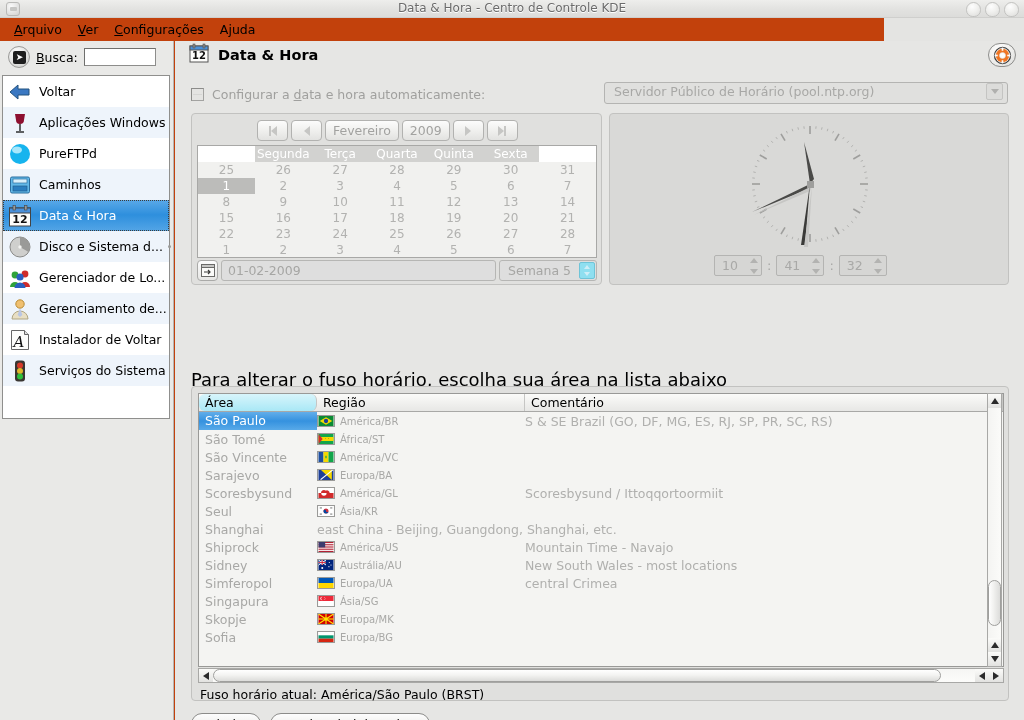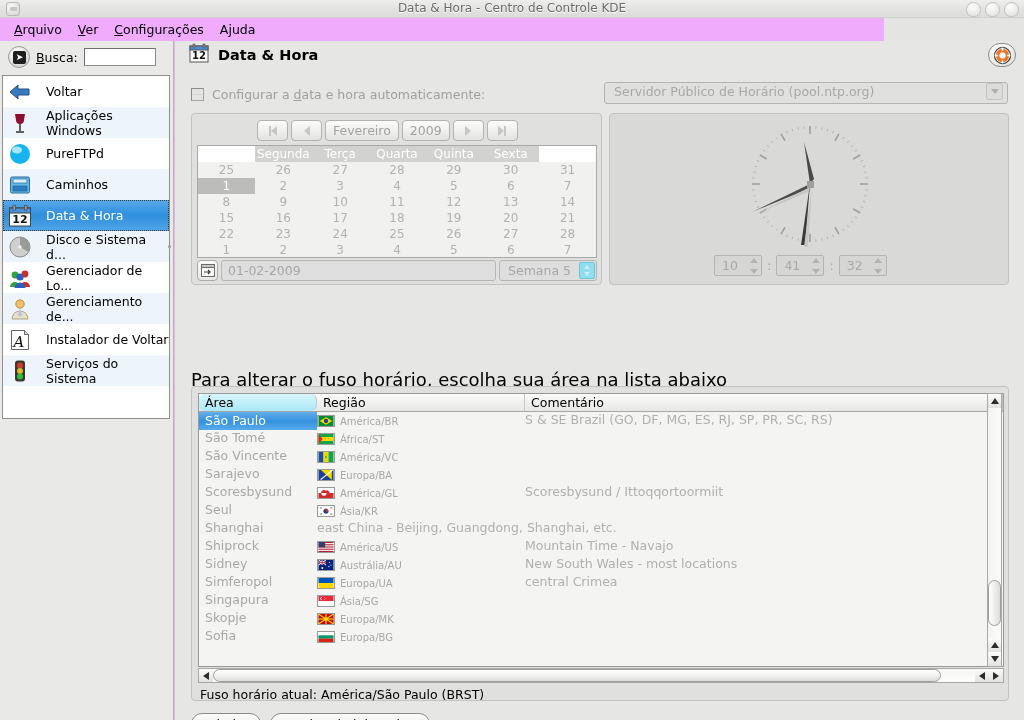--- a/index.html
+++ b/index.html
@@ -6,21 +6,21 @@
   html, body {
     margin: 0; padding: 0;
     width: 1024px; height: 720px;
     overflow: hidden;
     font-family: "DejaVu Sans", "Liberation Sans", sans-serif;
     font-size: 12px;
     background: #e4e4e2;
     color: #000;
     -webkit-font-smoothing: none;
   }
-  #app { position: relative; width: 884px; height: 720px; background: #f0abfc; }
+  #app { position: relative; width: 884px; height: 720px; background: #c2410c; }
 
   
   .titlebar {
     position: absolute; left: 0; top: 0; width: 1024px; height: 18px;
     background: linear-gradient(to bottom, #eeeeec 0%, #e2e2e0 55%, #dcdcda 100%);
     border-bottom: 1px solid #cfcfcd;
   }
   .title-text {
     position: absolute; left: 0; top: 1px; width: 1024px; text-align: center;
     font-size: 12px; color: #6b6b6b; font-weight: normal;
@@ -83,21 +83,21 @@
     font-size: 12px; padding: 0 3px;
     font-family: inherit;
   }
 
   .modlist {
     position: absolute; left: 2px; top: 34px; width: 168px; height: 344px;
     background: #ffffff; border: 1px solid #8f8f8d;
     overflow: hidden;
   }
   .mod-item {
-    height: 31px; display: flex; align-items: center; gap: 14px;
+    height: 31px; display: flex; align-items: center; gap: 7px;
     padding-left: 5px; font-size: 12.5px; color: #000;
   }
   .mod-item:nth-child(odd) { background: #ffffff; }
   .mod-item:nth-child(even) { background: #eef4fb; }
   .mod-item.selected {
     background: linear-gradient(to bottom, #5aa9e8 0%, #2e8fdd 48%, #53a5e6 100%);
     color: #ffffff;
     outline: 1px dotted #3a3a3a; outline-offset: -1px;
   }
   .mod-icon { width: 24px; height: 24px; flex: 0 0 24px; position: relative; }
@@ -242,21 +242,21 @@
   }
   .tz-head { display: flex; height: 18px; background: linear-gradient(to bottom,#fbfbf9,#e7e7e5); border-bottom: 1px solid #a8a8a6; }
   .tz-head .th {
     font-size: 12.5px; line-height: 18px; padding-left: 6px; color: #000;
     border-right: 1px solid #c6c6c4; white-space: nowrap; overflow: hidden;
   }
   .tz-head .th.sorted { background: linear-gradient(to bottom,#d8f5fb,#a9e8f6); border-radius: 6px; }
   .th-area { width: 118px; }
   .th-region { width: 208px; }
   .th-comment { flex: 1 1 auto; border-right: none; }
-  .tz-row { display: flex; height: 18px; }
+  .tz-row { display: flex; height: 18px; align-items: center; }
   .tz-row .c-area {
     width: 118px; padding-left: 6px; font-size: 12.5px; color: #a8a8a6; white-space: nowrap; overflow: hidden;
   }
   .tz-row.selected .c-area {
     background: linear-gradient(to bottom,#62aeea 0%,#3592df 50%,#58a9e8 100%);
     color: #ffffff; width: 118px; height: 18px; line-height: 18px;
   }
   .tz-row .c-region {
     width: 208px; display: flex; align-items: center; gap: 5px;
     font-size: 10px; color: #a8a8a6; white-space: nowrap; overflow:hidden;

